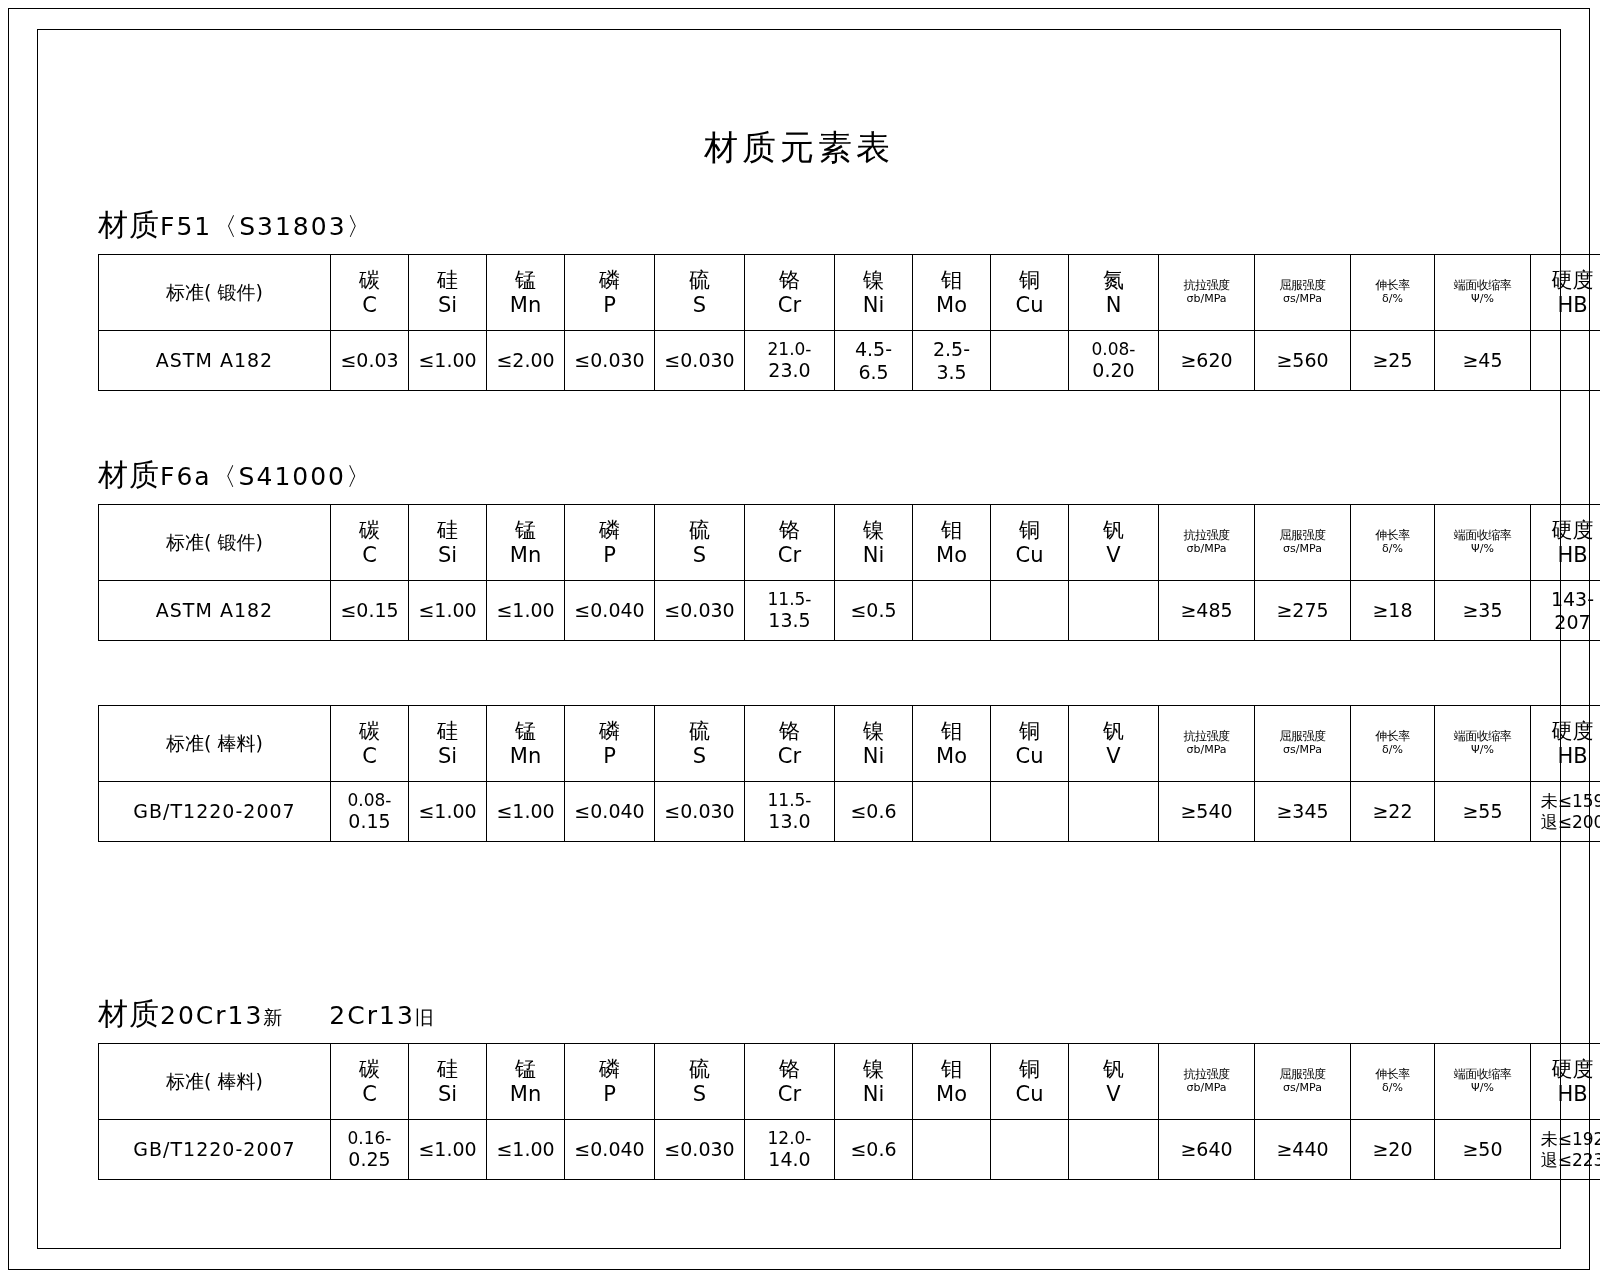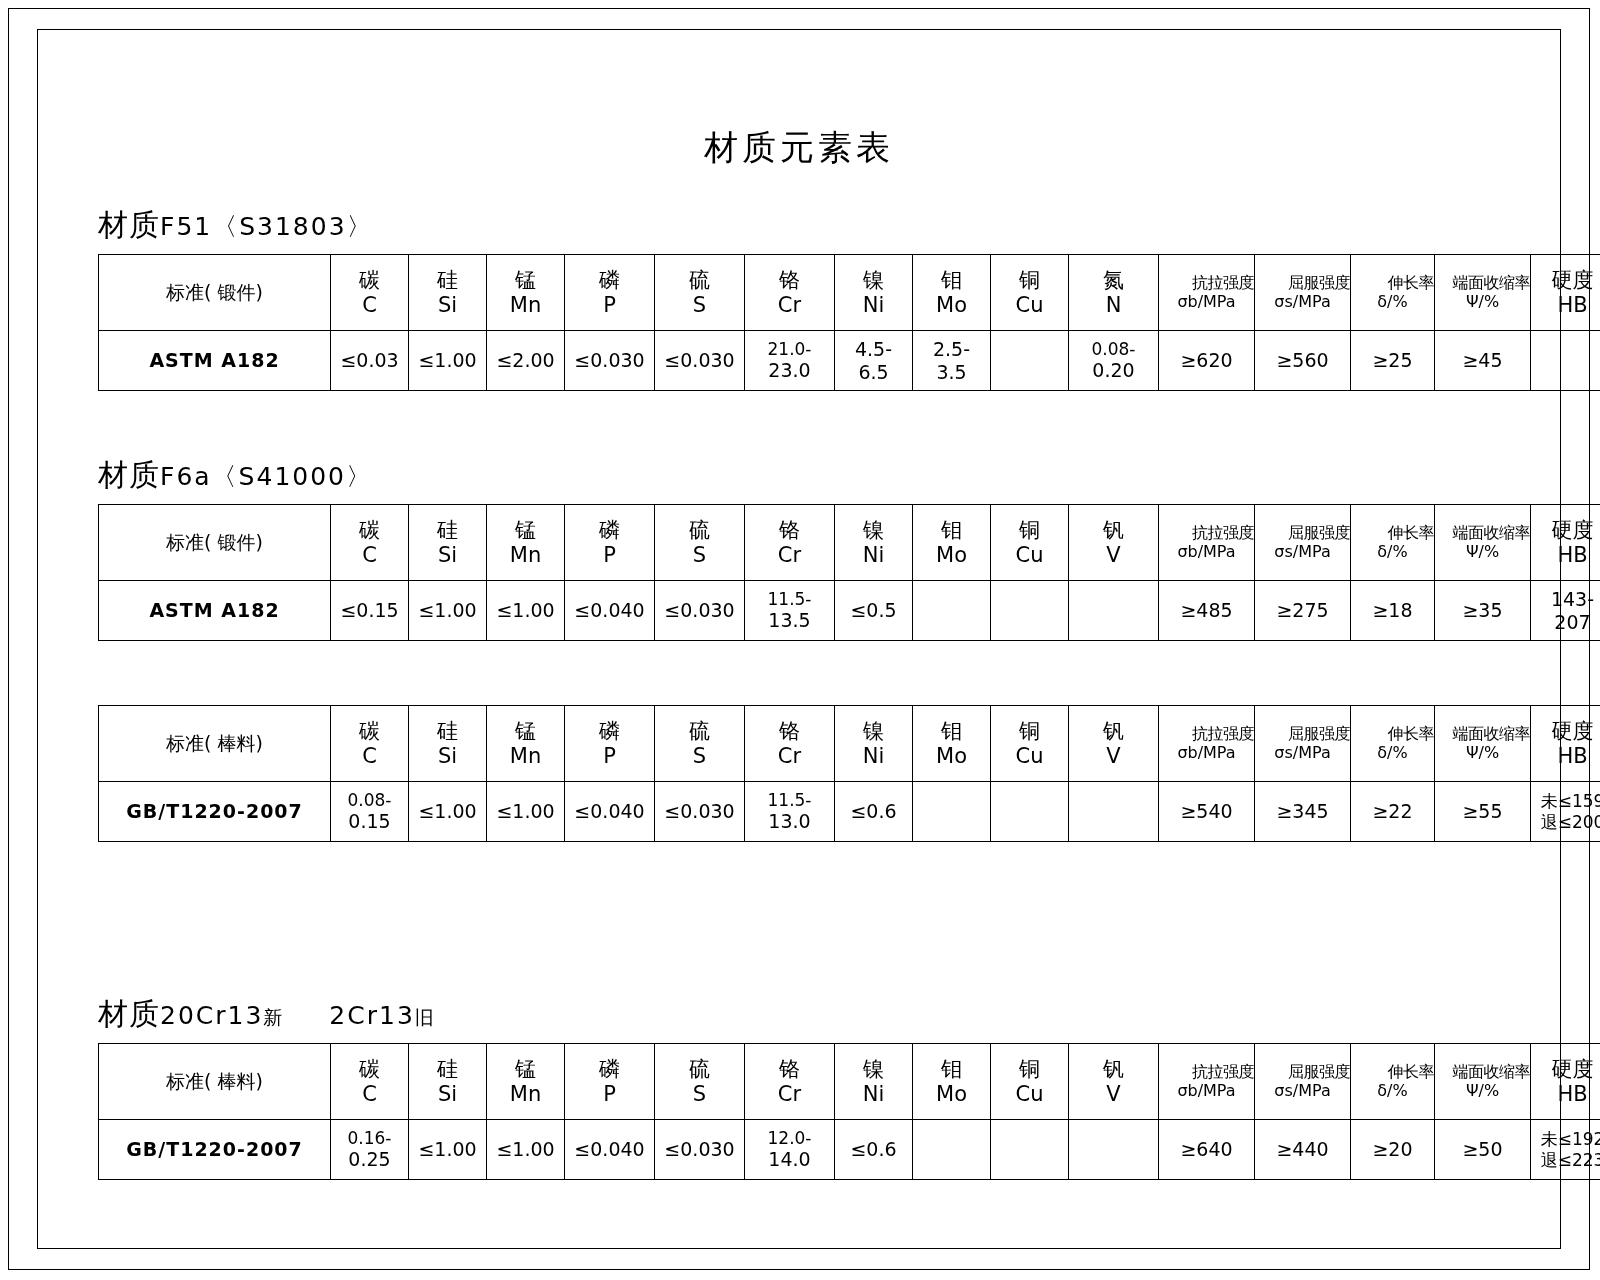--- a/index.html
+++ b/index.html
@@ -85,45 +85,43 @@
     display: block;
     font-size: 21px;
     letter-spacing: 0px;
   }
   .hdr .en {
     display: block;
     font-size: 21px;
     font-family: "DejaVu Sans", sans-serif;
   }
   .hdr .cn.small {
-    font-size: 16px;
+    font-size: 12px;
     letter-spacing: -0.5px;
-    text-align: right;
   }
   .hdr .en.small {
-    font-size: 16px;
+    font-size: 11px;
   }
   .row {
     height: 60px;
   }
   .row td {
     font-size: 21px;
   }
   .row .two {
     display: block;
     font-size: 19px;
     line-height: 1.18;
   }
   .row .two.sm {
     font-size: 17px;
   }
   .std {
     font-size: 21px;
     letter-spacing: 1px;
-    font-weight: bold;
   }
   
   col.c-std { width: 232px; }
   col.c-el  { width: 78px; }
   col.c-el2 { width: 90px; }
   col.c-mech{ width: 84px; }
   col.c-mech2{ width: 96px; }
 </style>
 </head>
 <body>

